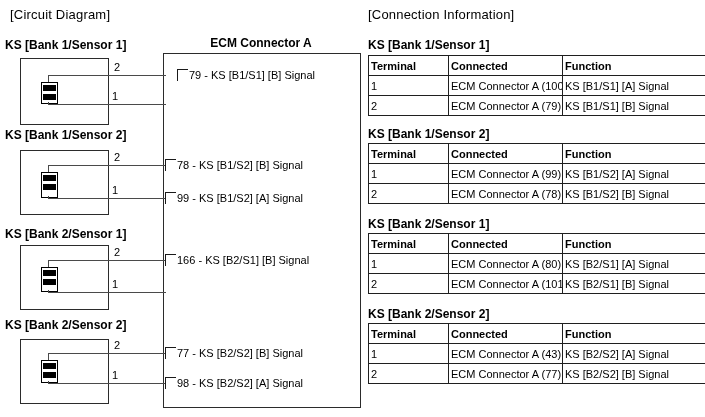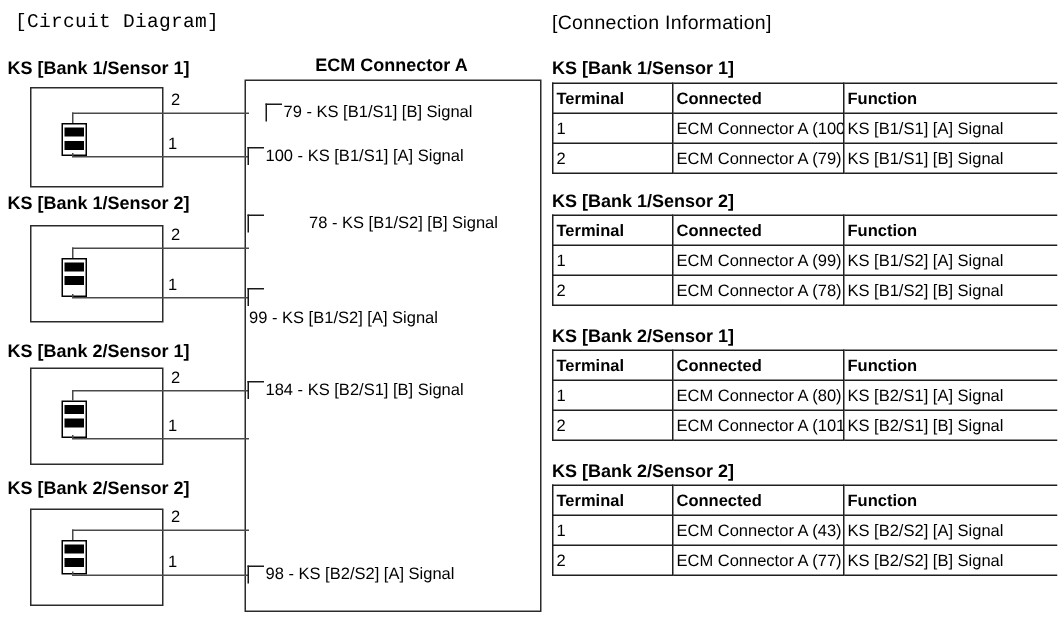--- a/index.html
+++ b/index.html
@@ -34,96 +34,96 @@
   .conn-table th{font-weight:bold;}
   .col-terminal{width:75px;}
   .col-connected{width:109px;}
   .col-function{width:143px;}
 </style>
 </head>
 <body>
 
 <div class="stage">
 
-  <div class="panel-title" style="left:10px;top:7px;font-family:Liberation Mono, monospace;">[Circuit Diagram]</div>
+  <div class="panel-title" style="left:10px;top:7px;">[Circuit Diagram]</div>
 
   <div class="ecm-title">ECM Connector A</div>
   <div class="ecm-box"></div>
 
   <div class="sensor-label" style="top:38px;">KS [Bank 1/Sensor 1]</div>
   <div class="sensor-box" style="top:58px;height:65px;"></div>
   <div class="sym" style="top:82px;height:20px;">
     <div class="sym-bar top"></div>
     <div class="sym-bar bot"></div>
   </div>
   <div class="stub" style="left:48px;top:75px;height:7px;"></div>
   <div class="stub" style="left:48px;top:102px;height:2px;"></div>
   <div class="wire" style="left:48px;top:75px;width:118px;"></div>
   <div class="wire" style="left:48px;top:104px;width:118px;"></div>
   <div class="term-num" style="left:111px;top:61px;">2</div>
   <div class="term-num" style="left:109px;top:90px;">1</div>
   <div class="pin" style="top:67px;padding-left:12px;">
       <span class="pin-tag"></span>
       <span class="pin-text">79 - KS [B1/S1] [B] Signal</span>
     </div>
-  <div class="pin" style="top:96px;">
-      <span class="pin-tag"></span>
-      <span class="pin-text">100 - KS [B1/S1] [A] Signal</span>
-    </div>
 
   <div class="sensor-label" style="top:128px;">KS [Bank 1/Sensor 2]</div>
   <div class="sensor-box" style="top:150px;height:63px;"></div>
   <div class="sym" style="top:172px;height:24px;">
     <div class="sym-bar top"></div>
     <div class="sym-bar bot"></div>
   </div>
   <div class="stub" style="left:48px;top:165px;height:7px;"></div>
   <div class="stub" style="left:48px;top:196px;height:2px;"></div>
   <div class="wire" style="left:48px;top:165px;width:118px;"></div>
   <div class="wire" style="left:48px;top:198px;width:118px;"></div>
   <div class="term-num" style="left:111px;top:151px;">2</div>
   <div class="term-num" style="left:109px;top:184px;">1</div>
-  <div class="pin" style="top:141px;gap:29px;">
+  <div class="pin" style="top:157px;">
       <span class="pin-tag"></span>
       <span class="pin-text">78 - KS [B1/S2] [B] Signal</span>
     </div>
-  <div class="pin" style="top:190px;flex-direction:column;">
+  <div class="pin" style="top:190px;">
       <span class="pin-tag"></span>
       <span class="pin-text">99 - KS [B1/S2] [A] Signal</span>
     </div>
 
   <div class="sensor-label" style="top:227px;">KS [Bank 2/Sensor 1]</div>
   <div class="sensor-box" style="top:245px;height:63px;"></div>
   <div class="sym" style="top:267px;height:23px;">
     <div class="sym-bar top"></div>
     <div class="sym-bar bot"></div>
   </div>
   <div class="stub" style="left:48px;top:260px;height:7px;"></div>
   <div class="stub" style="left:48px;top:290px;height:2px;"></div>
   <div class="wire" style="left:48px;top:260px;width:118px;"></div>
   <div class="wire" style="left:48px;top:292px;width:118px;"></div>
   <div class="term-num" style="left:111px;top:246px;">2</div>
   <div class="term-num" style="left:109px;top:278px;">1</div>
   <div class="pin" style="top:252px;">
       <span class="pin-tag"></span>
-      <span class="pin-text">184 - KS [B2/S1] [B] Signal</span>
+      <span class="pin-text">166 - KS [B2/S1] [B] Signal</span>
     </div>
 
   <div class="sensor-label" style="top:318px;">KS [Bank 2/Sensor 2]</div>
   <div class="sensor-box" style="top:339px;height:63px;"></div>
   <div class="sym" style="top:360px;height:21px;">
     <div class="sym-bar top"></div>
     <div class="sym-bar bot"></div>
   </div>
   <div class="stub" style="left:48px;top:353px;height:7px;"></div>
   <div class="stub" style="left:48px;top:381px;height:2px;"></div>
   <div class="wire" style="left:48px;top:353px;width:118px;"></div>
   <div class="wire" style="left:48px;top:383px;width:118px;"></div>
   <div class="term-num" style="left:111px;top:339px;">2</div>
   <div class="term-num" style="left:109px;top:369px;">1</div>
+  <div class="pin" style="top:345px;">
+      <span class="pin-tag"></span>
+      <span class="pin-text">77 - KS [B2/S2] [B] Signal</span>
+    </div>
   <div class="pin" style="top:375px;">
       <span class="pin-tag"></span>
       <span class="pin-text">98 - KS [B2/S2] [A] Signal</span>
     </div>
 
   <div class="panel-title" style="left:368px;top:7px;">[Connection Information]</div>
 
   <div class="conn-title" style="top:38px;">KS [Bank 1/Sensor 1]</div>
   <table class="conn-table" style="top:55px;">
     <tbody>

